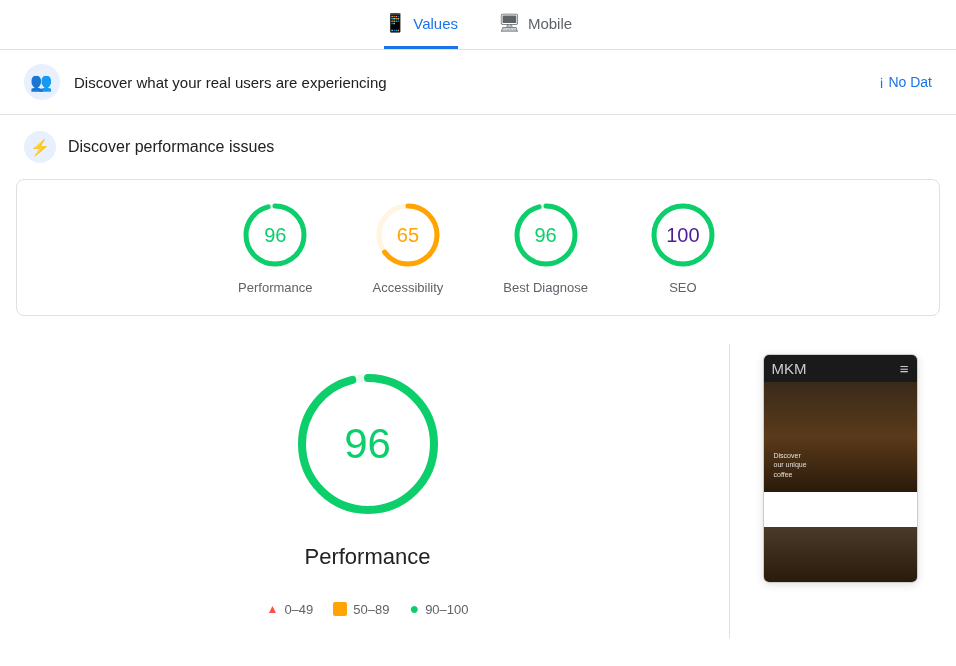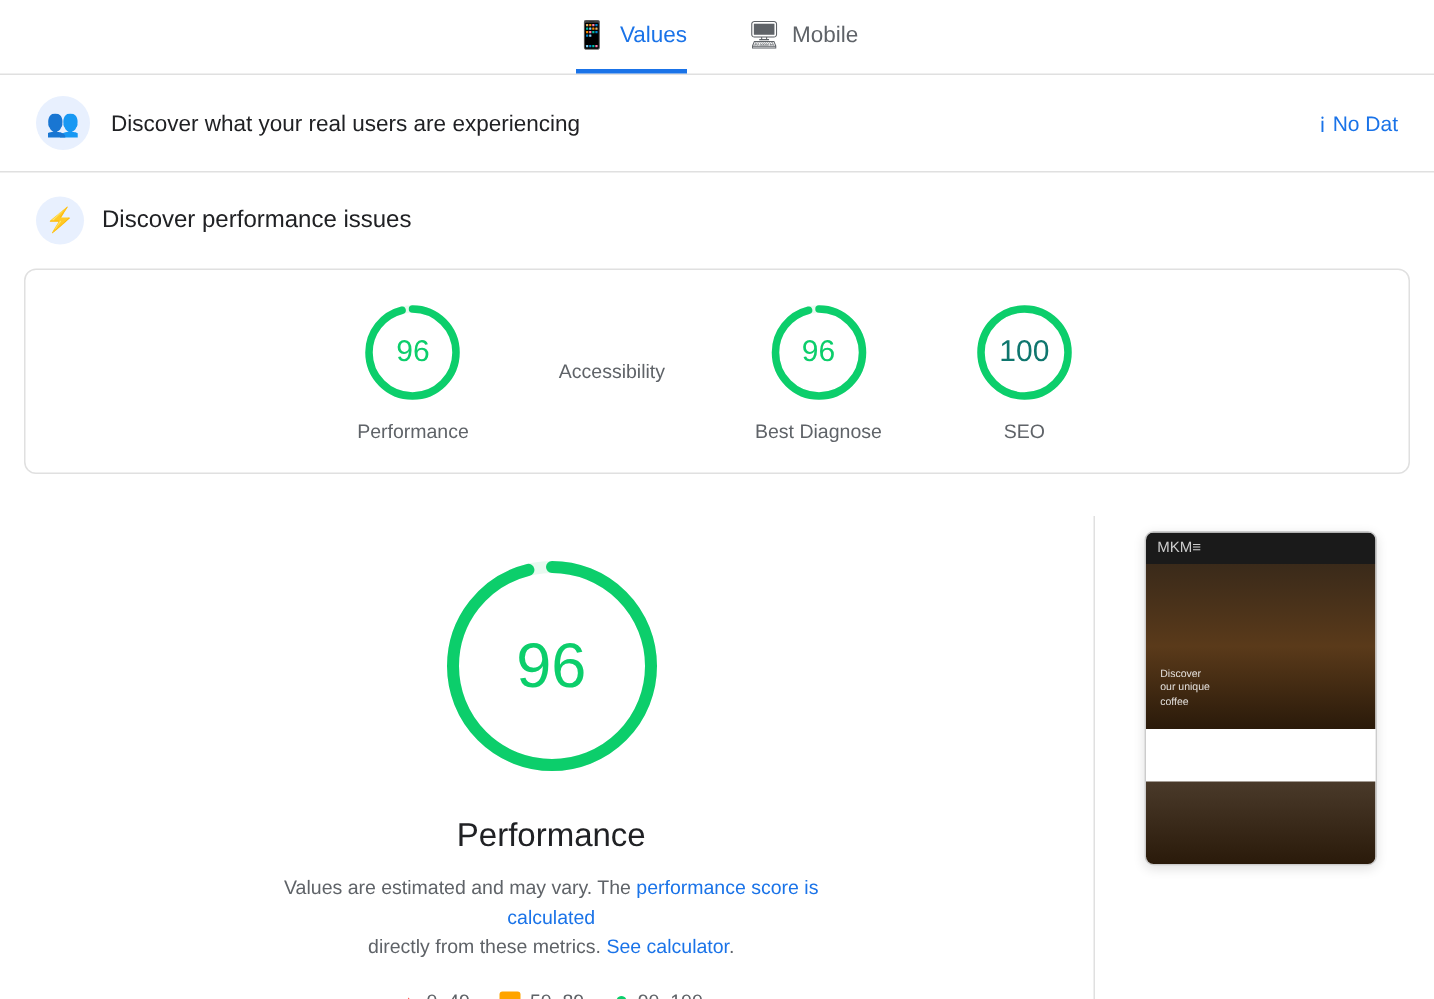--- a/index.html
+++ b/index.html
@@ -211,23 +211,24 @@
     .phone-preview {
       width: 155px;
       border: 1.5px solid #ccc;
       border-radius: 6px;
       overflow: hidden;
       box-shadow: 0 2px 8px rgba(0,0,0,0.12);
     }
     .phone-header {
       background: #1a1a1a;
       color: #ccc;
-      font-size: 10px;
+      font-size: 15px;
       padding: 5px 8px;
       display: flex;
+      justify-content: space-between;
       align-items: center;
     }
     .phone-hero {
       width: 100%;
       height: 110px;
       background: linear-gradient(180deg, #3a2a1a 0%, #5a3a1a 50%, #2a1a0a 100%);
       position: relative;
       overflow: hidden;
     }
     .phone-hero-text {
@@ -287,66 +288,67 @@
       <svg width="70" height="70" viewBox="0 0 70 70">
         <circle cx="35" cy="35" r="29" fill="none" stroke="#e8faf0" stroke-width="5"></circle>
         <circle cx="35" cy="35" r="29" fill="none" stroke="#0cce6b" stroke-width="5" stroke-dasharray="182.2" stroke-dashoffset="7.3" stroke-linecap="round"></circle>
       </svg>
       <span class="score-number" style="color:#0cce6b;">96</span>
     </div>
     <span class="score-label">Performance</span>
   </div>
 
   <div class="score-card">
+    <div class="score-circle">
+      <svg width="70" height="70" viewBox="0 0 70 70">
+        <circle cx="35" cy="35" r="29" fill="none" stroke="#fff5e0" stroke-width="5"></circle>
+        <circle cx="35" cy="35" r="29" fill="none" stroke="#ffa400" stroke-width="5" stroke-dasharray="182.2" stroke-dashoffset="64" stroke-linecap="round"></circle>
+      </svg>
+      <span class="score-number" style="color:#ffa400;">65</span>
+    </div>
     <span class="score-label">Accessibility</span>
   </div>
 
   <div class="score-card">
     <div class="score-circle">
       <svg width="70" height="70" viewBox="0 0 70 70">
         <circle cx="35" cy="35" r="29" fill="none" stroke="#e8faf0" stroke-width="5"></circle>
         <circle cx="35" cy="35" r="29" fill="none" stroke="#0cce6b" stroke-width="5" stroke-dasharray="182.2" stroke-dashoffset="7.3" stroke-linecap="round"></circle>
       </svg>
       <span class="score-number" style="color:#0cce6b;">96</span>
     </div>
     <span class="score-label">Best Diagnose</span>
   </div>
 
   <div class="score-card">
     <div class="score-circle">
       <svg width="70" height="70" viewBox="0 0 70 70">
         <circle cx="35" cy="35" r="29" fill="none" stroke="#e8faf0" stroke-width="5"></circle>
         <circle cx="35" cy="35" r="29" fill="none" stroke="#0cce6b" stroke-width="5" stroke-dasharray="182.2" stroke-dashoffset="0" stroke-linecap="round"></circle>
       </svg>
-      <span class="score-number" style="color:#0f766e;">100</span>
+      <span class="score-number" style="color:#4c1d95;">100</span>
     </div>
     <span class="score-label">SEO</span>
   </div>
 </div>
 
 <div class="main-content">
 
   <div class="left-panel">
 
     <div class="big-score-wrap">
       <svg width="160" height="160" viewBox="0 0 160 160">
         <circle cx="80" cy="80" r="66" fill="none" stroke="#e8faf0" stroke-width="8"></circle>
         <circle cx="80" cy="80" r="66" fill="none" stroke="#0cce6b" stroke-width="8" stroke-dasharray="414.7" stroke-dashoffset="16.6" stroke-linecap="round"></circle>
       </svg>
       <span class="big-score-number">96</span>
     </div>
 
     <div class="big-score-title">Performance</div>
 
-    <div class="score-note">
-      <span>Values are estimated and may vary. The </span><a href="#">performance score is calculated</a>
-      <br>
-      <span>directly from these metrics.</span>
-      <a href="#">See calculator</a><span>.</span>
-    </div>
 
     <div class="legend">
       <div class="legend-item">
         <span class="legend-dot-red">▲</span>
         <span>0–49</span>
       </div>
       <div class="legend-item">
         <span class="legend-dot-orange"></span>
         <span>50–89</span>
       </div>

